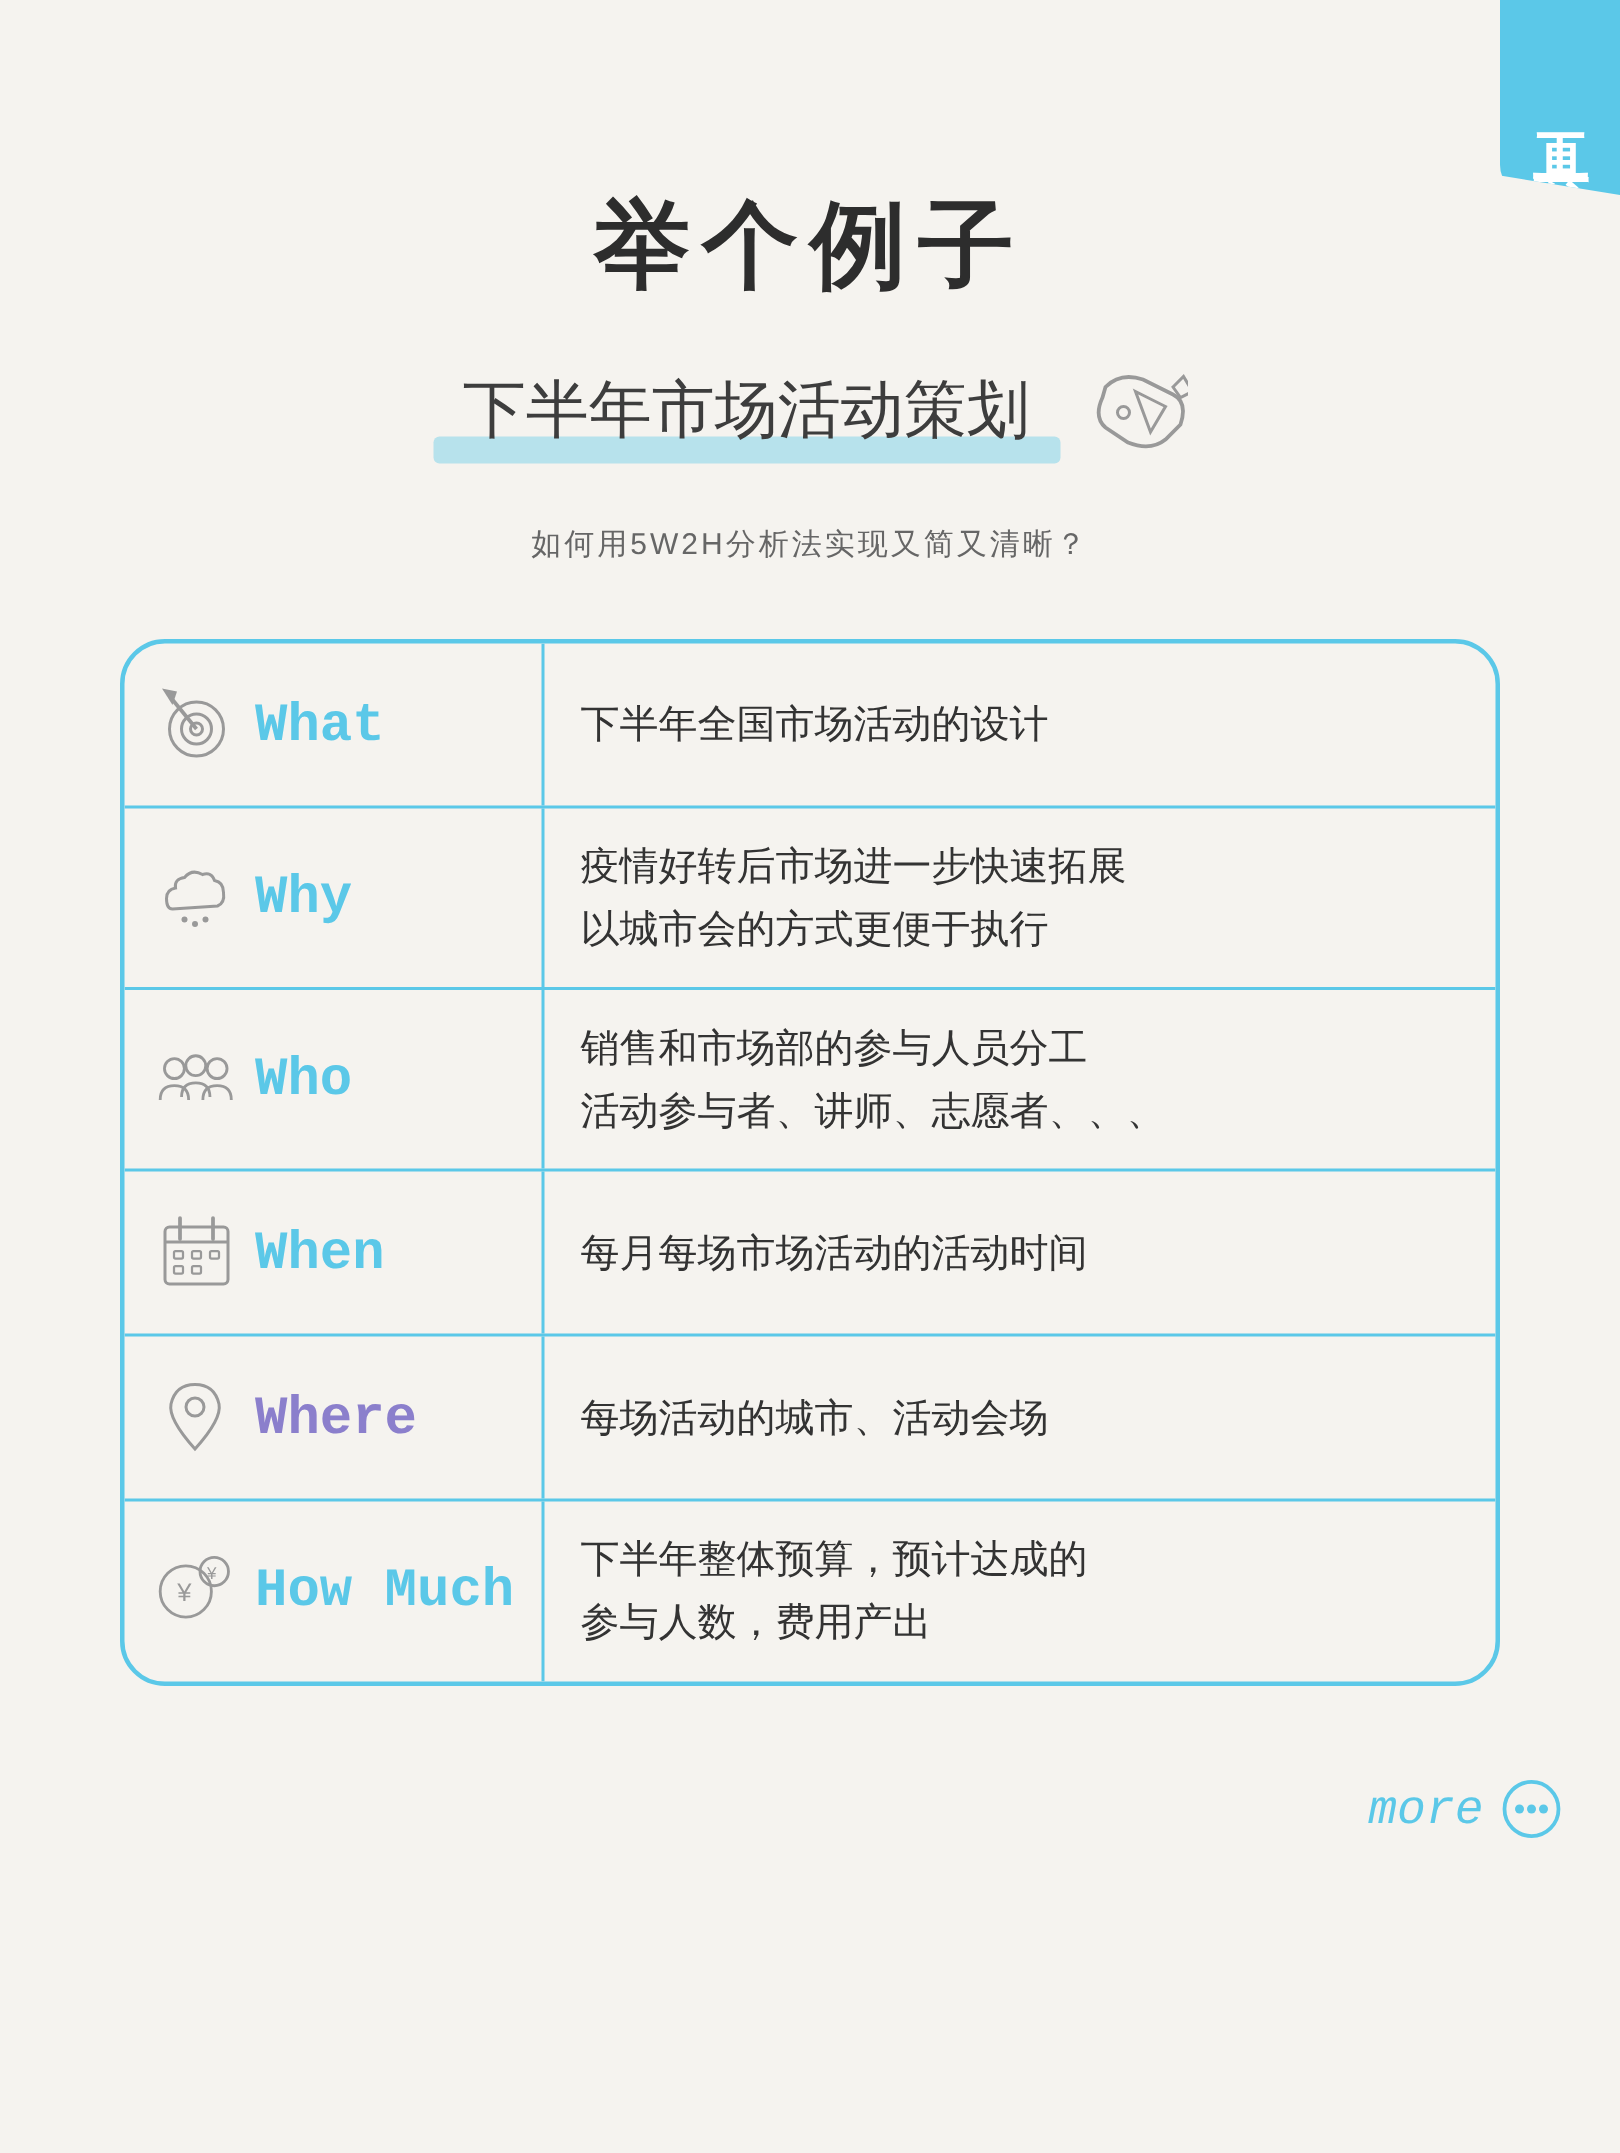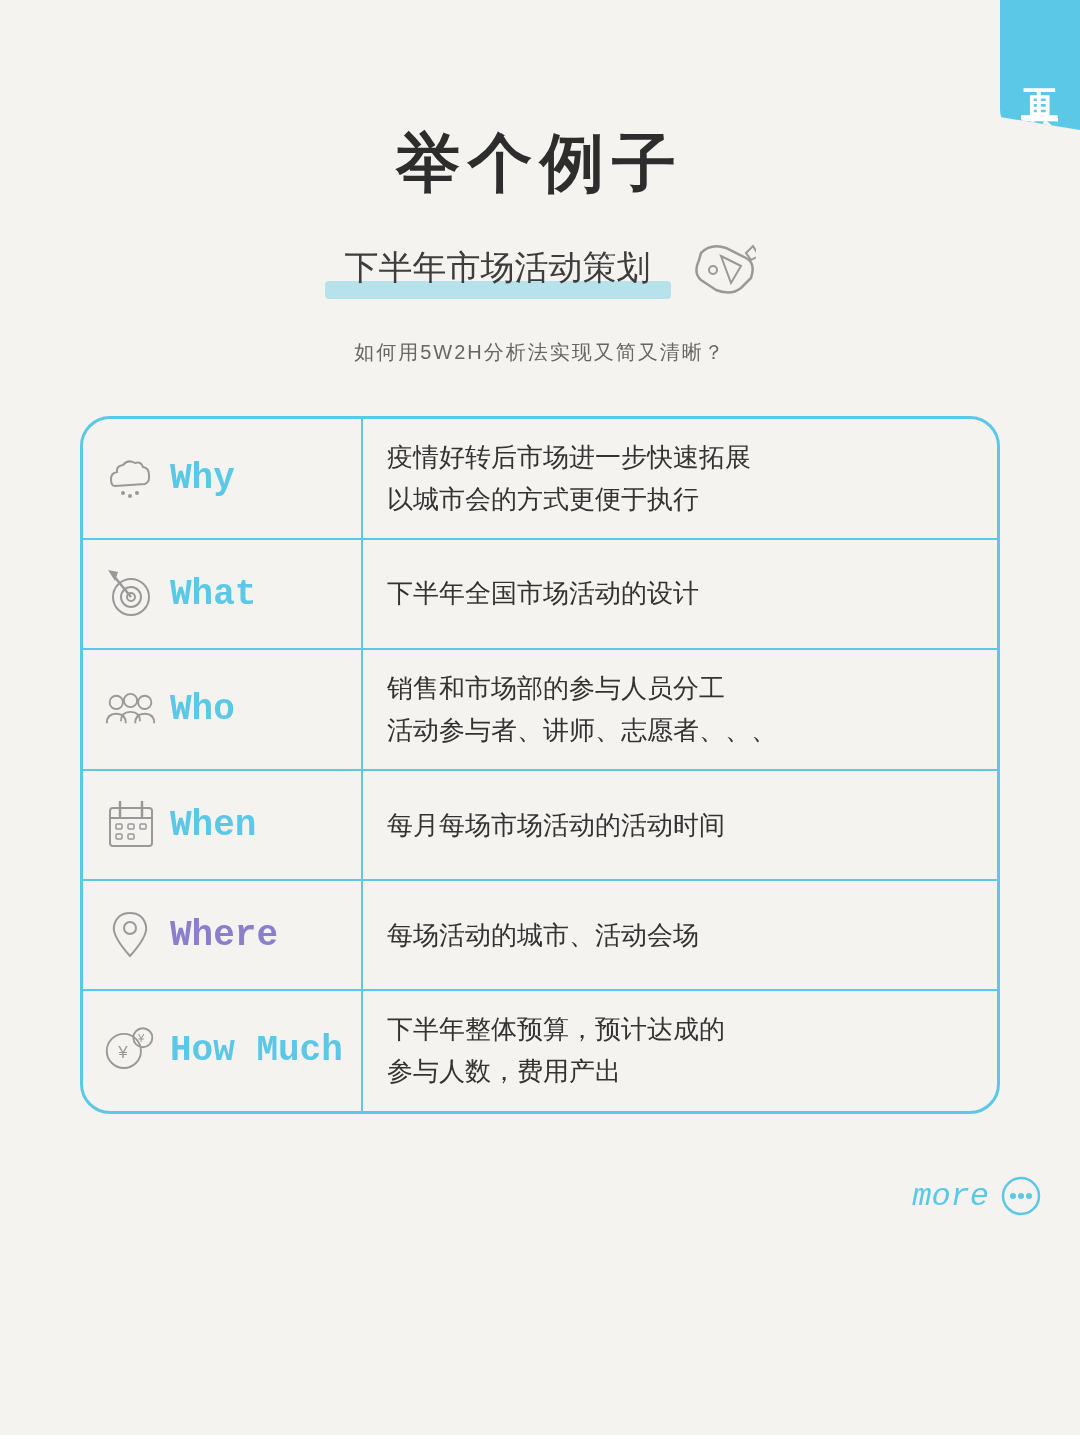--- a/index.html
+++ b/index.html
@@ -55,21 +55,21 @@
       display: flex;
       align-items: center;
       justify-content: center;
       margin-top: 30px;
       gap: 20px;
     }
 
     .subtitle-highlight {
       position: relative;
       padding: 8px 20px;
-      font-size: 34px;
+      font-size: 42px;
       color: #3d3d3d;
       font-weight: 500;
     }
 
     .subtitle-highlight::before {
       content: '';
       position: absolute;
       bottom: 0;
       left: 0;
       right: 0;
@@ -199,46 +199,46 @@
 
 <p class="description">如何用5W2H分析法实现又简又清晰？</p>
 
 <div class="table-container">
 
   <div class="table-row">
     <div class="cell-left">
       <div class="row-icon">
 
         <svg width="55" height="55" viewBox="0 0 55 55" fill="none" xmlns="http://www.w3.org/2000/svg">
-          <path d="M12 35 Q8 35 8 28 Q8 22 14 21 Q13 15 20 14 Q25 8 32 12 Q38 10 40 16 Q46 17 46 24 Q47 31 42 33 Z" stroke="#999" stroke-width="2" fill="none"></path>
-          <circle cx="20" cy="42" r="2" fill="#999"></circle>
-          <circle cx="27" cy="45" r="2" fill="#999"></circle>
-          <circle cx="34" cy="42" r="2" fill="#999"></circle>
-        </svg>
-      </div>
-      <span class="row-label label-why">Why</span>
-    </div>
-    <div class="cell-right">疫情好转后市场进一步快速拓展<br>以城市会的方式更便于执行</div>
-  </div>
-
-  <div class="table-row">
-    <div class="cell-left">
-      <div class="row-icon">
-
-        <svg width="55" height="55" viewBox="0 0 55 55" fill="none" xmlns="http://www.w3.org/2000/svg">
           <circle cx="28" cy="30" r="18" stroke="#999" stroke-width="2" fill="none"></circle>
           <circle cx="28" cy="30" r="10" stroke="#999" stroke-width="2" fill="none"></circle>
           <circle cx="28" cy="30" r="4" stroke="#999" stroke-width="2" fill="none"></circle>
           <line x1="10" y1="8" x2="28" y2="30" stroke="#999" stroke-width="2.5"></line>
           <polygon points="5,3 15,5 12,14" fill="#999"></polygon>
         </svg>
       </div>
       <span class="row-label label-what">What</span>
     </div>
     <div class="cell-right">下半年全国市场活动的设计</div>
+  </div>
+
+  <div class="table-row">
+    <div class="cell-left">
+      <div class="row-icon">
+
+        <svg width="55" height="55" viewBox="0 0 55 55" fill="none" xmlns="http://www.w3.org/2000/svg">
+          <path d="M12 35 Q8 35 8 28 Q8 22 14 21 Q13 15 20 14 Q25 8 32 12 Q38 10 40 16 Q46 17 46 24 Q47 31 42 33 Z" stroke="#999" stroke-width="2" fill="none"></path>
+          <circle cx="20" cy="42" r="2" fill="#999"></circle>
+          <circle cx="27" cy="45" r="2" fill="#999"></circle>
+          <circle cx="34" cy="42" r="2" fill="#999"></circle>
+        </svg>
+      </div>
+      <span class="row-label label-why">Why</span>
+    </div>
+    <div class="cell-right">疫情好转后市场进一步快速拓展<br>以城市会的方式更便于执行</div>
   </div>
 
   <div class="table-row">
     <div class="cell-left">
       <div class="row-icon">
 
         <svg width="58" height="55" viewBox="0 0 58 55" fill="none" xmlns="http://www.w3.org/2000/svg">
           <circle cx="14" cy="20" r="7" stroke="#999" stroke-width="2" fill="none"></circle>
           <path d="M4 42 Q4 32 14 32 Q24 32 24 42" stroke="#999" stroke-width="2" fill="none"></path>
           <circle cx="29" cy="18" r="7" stroke="#999" stroke-width="2" fill="none"></circle>

